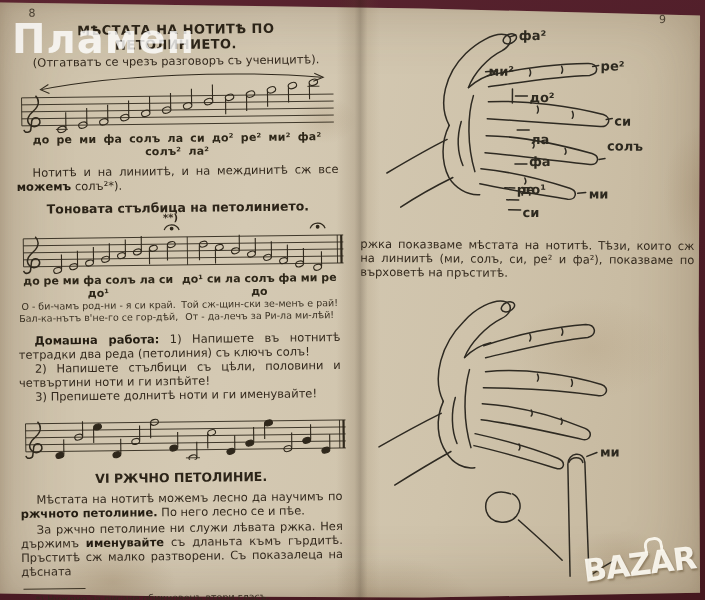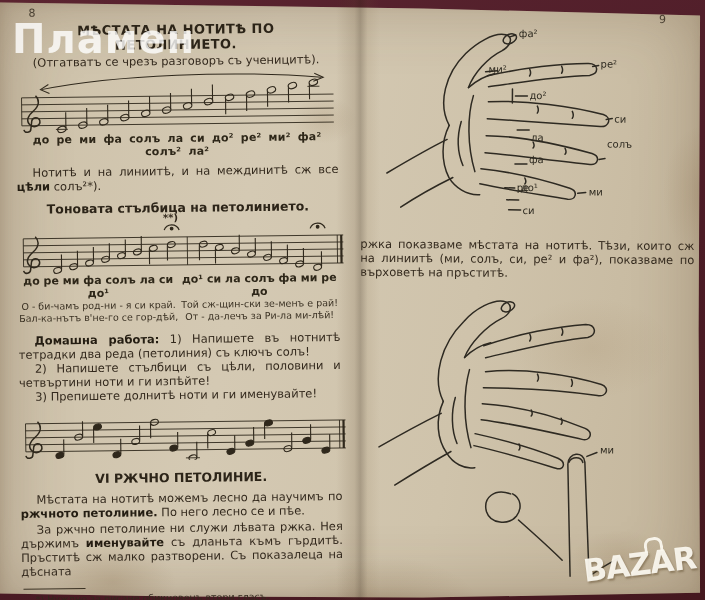--- a/index.html
+++ b/index.html
@@ -50,21 +50,21 @@
   .syll2 span{flex:1;text-align:center;}
   .lyr{display:flex;font-size:9.5px;line-height:12px;color:#3a3123;}
   .lyr span{flex:1;text-align:center;}
   .fnrule{width:62px;border:none;border-top:1.5px solid #3a3123;margin:10px 0 4px 2px;}
   p.fn{margin:0;font-size:9.5px;line-height:12.5px;text-align:justify;}
   p.fn.ind{text-indent:14px;}
   .rp{position:absolute;left:4px;top:0;width:344px;}
   .handbox{position:relative;}
   .hb1{height:206px;margin-top:26px;}
   .hb2{height:296px;margin-top:2px;}
-  .hlabel{position:absolute;font-size:10px;font-weight:normal;color:#2e2a20;white-space:nowrap;}
+  .hlabel{position:absolute;font-size:13px;font-weight:bold;color:#2e2a20;white-space:nowrap;}
   .rp p.body{padding:0 6px 0 4px;}
   .wm-plamen{
     position:absolute;left:12px;top:16px;font-size:40px;font-weight:bold;
     color:rgba(255,255,255,.80);letter-spacing:1px;
     font-family:"DejaVu Sans","Liberation Sans",sans-serif;
   }
   .wm-bazar{
     position:absolute;left:583px;top:546px;transform:rotate(-7deg);
     font-size:31px;font-weight:bold;letter-spacing:-1px;
     color:rgba(250,247,238,.95);text-shadow:1px 2px 2px rgba(90,70,40,.45);
@@ -129,21 +129,21 @@
             <line x1="252" y1="24" x2="252" y2="40"></line>
           <ellipse cx="277" cy="19" rx="4.3" ry="3" transform="rotate(-18 277 19)"></ellipse>
             <line x1="273" y1="20" x2="273" y2="36"></line>
           <path d="M292 20 H304" stroke-width=".9"></path>
           <ellipse cx="298" cy="16" rx="4.3" ry="3" transform="rotate(-18 298 16)"></ellipse>
             <line x1="294" y1="17" x2="294" y2="33"></line>
         </g>
       </svg>
       <p class="syll">до ре ми фа солъ ла си до² ре² ми² фа² солъ² ла²</p>
 
-      <p class="body indent"><span>Нотитѣ и на линиитѣ, и на междинитѣ сж все </span><b>цѣли</b><span> солъ²*).</span></p>
+      <p class="body indent"><span>Нотитѣ и на линиитѣ, и на междинитѣ сж все </span><b>можемъ</b><span> солъ²*).</span></p>
 
       <h2 class="mid">Тоновата стълбица на петолинието.</h2>
 
       <div class="staff2wrap">
         <span class="fermnote">**)</span>
         <svg class="staff" width="330" height="58" viewBox="0 0 330 58">
           <g class="ink" stroke-width=".9">
             <path d="M6 20 H326 M6 27 H326 M6 34 H326 M6 41 H326 M6 48 H326 M6 20 V48 M170 20 V48 M320 20 V48"></path>
             <path d="M324 20 V48" stroke-width="2.2"></path>
           </g>

